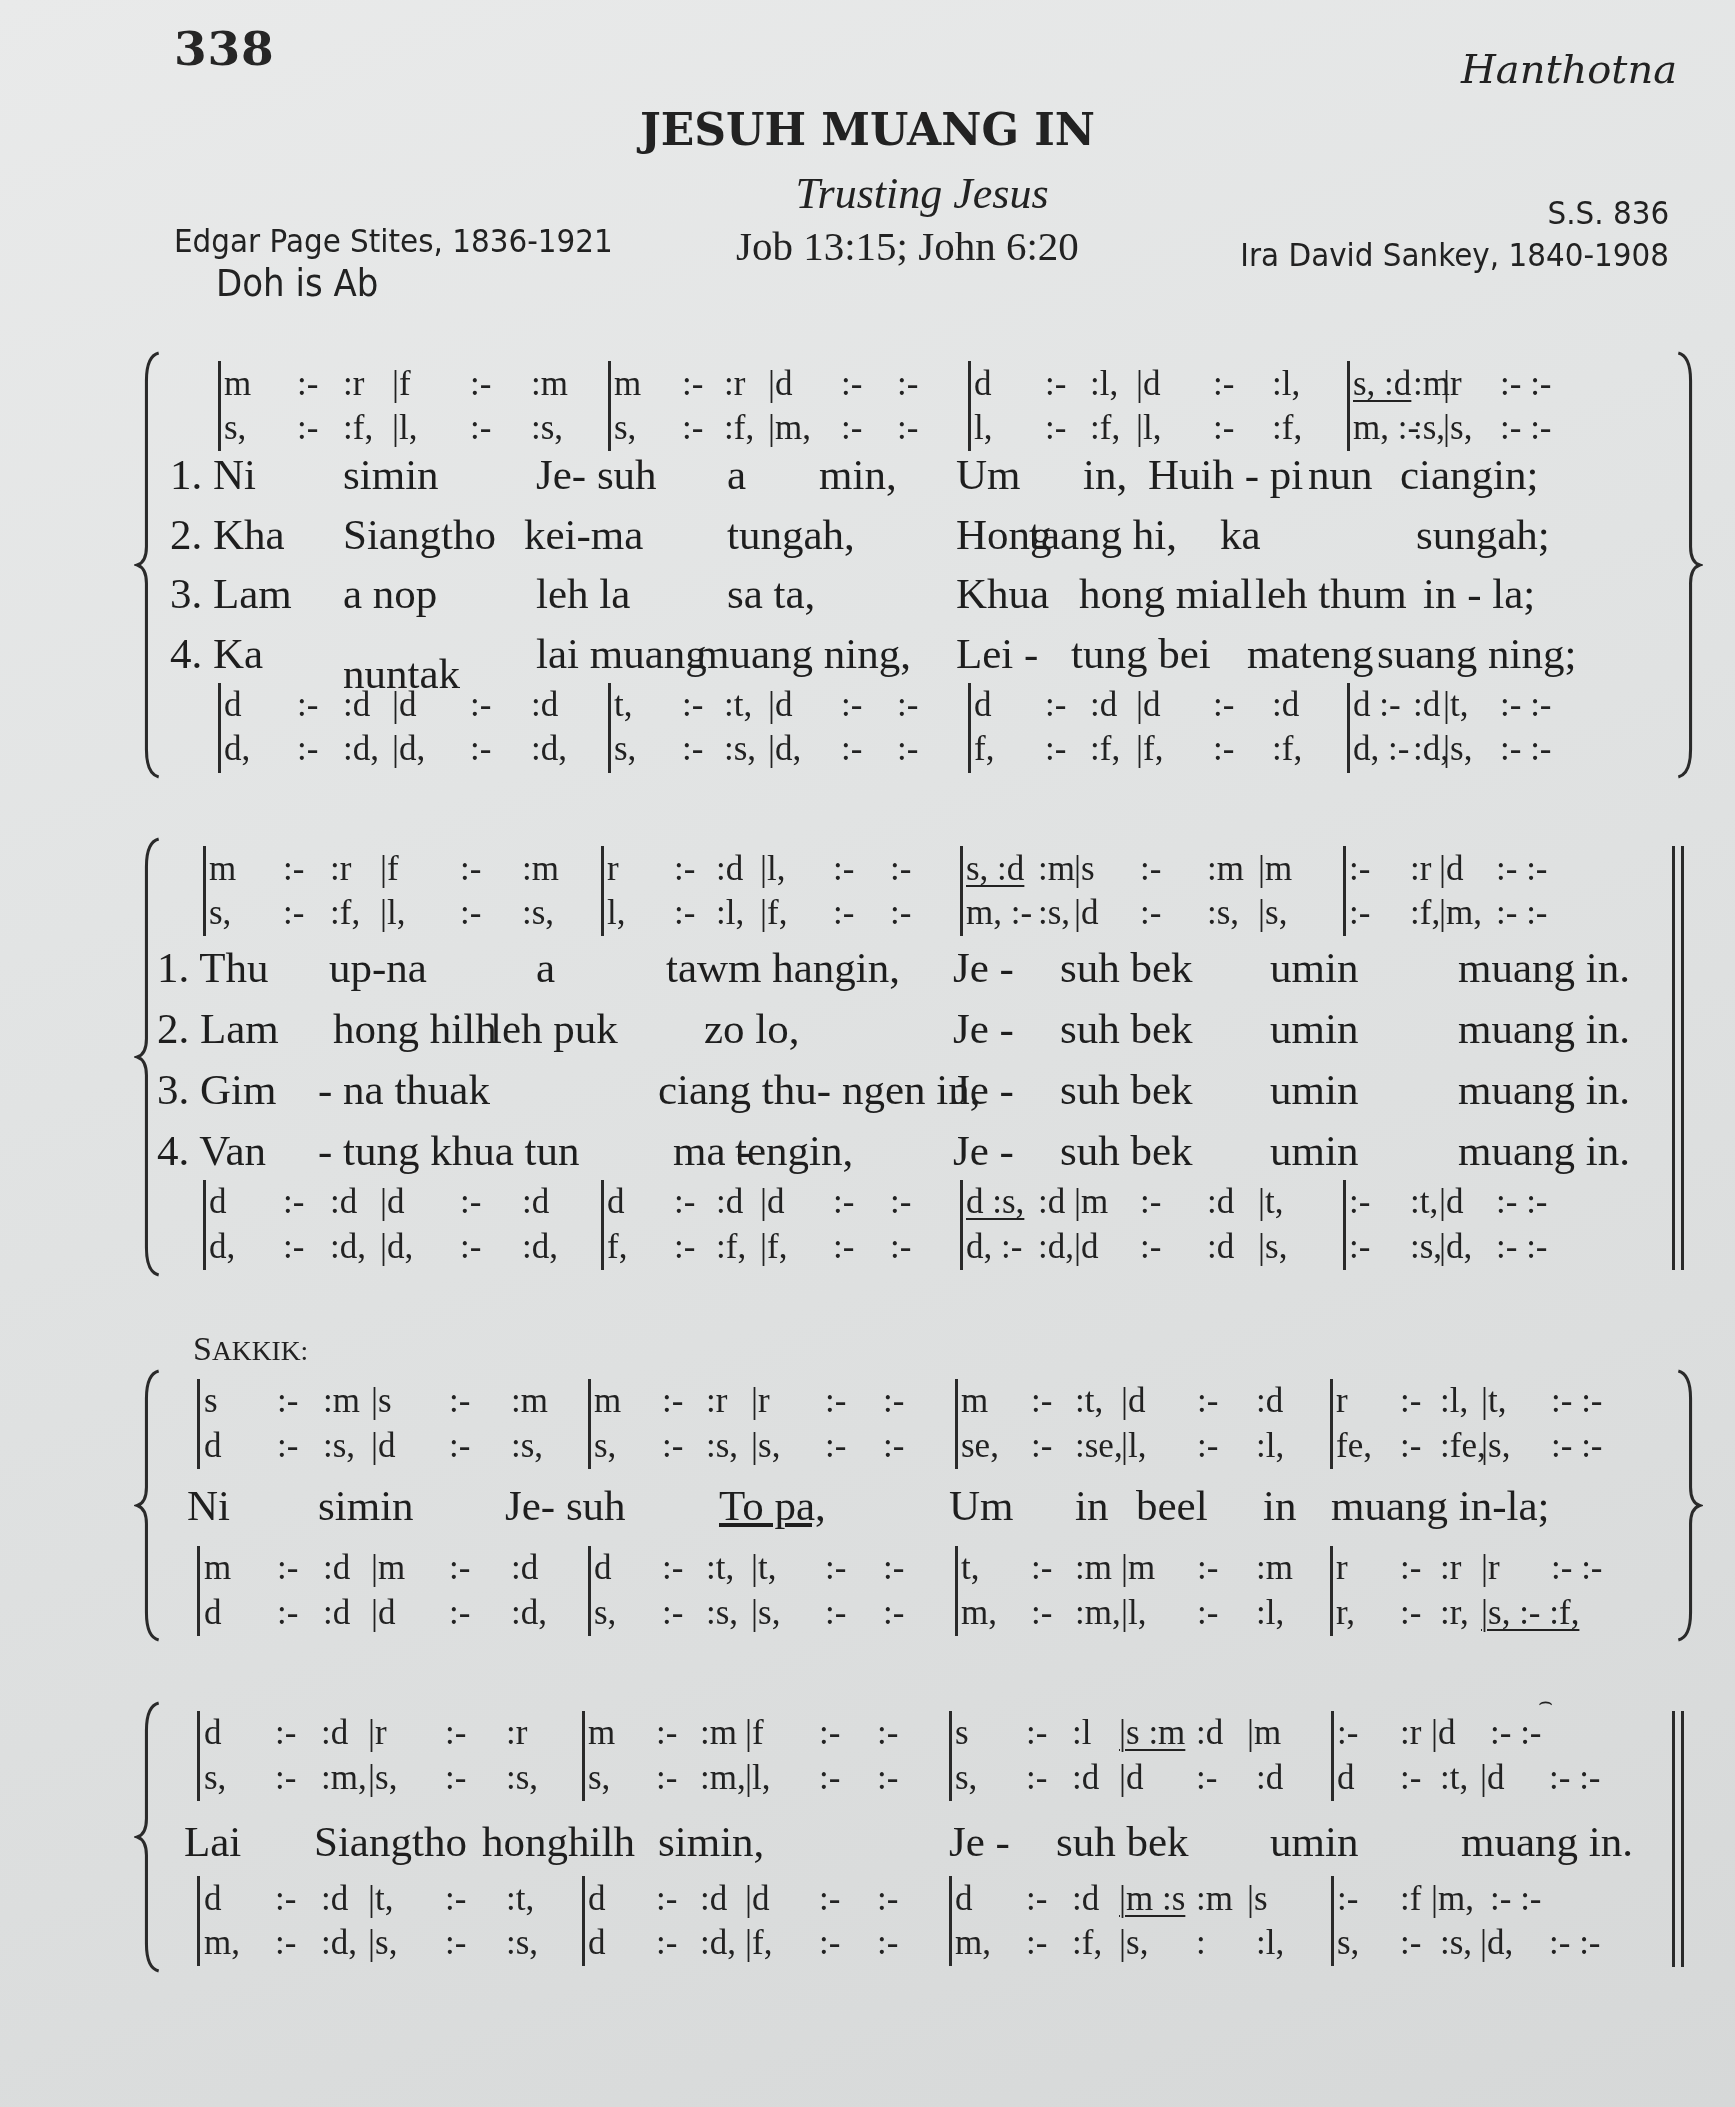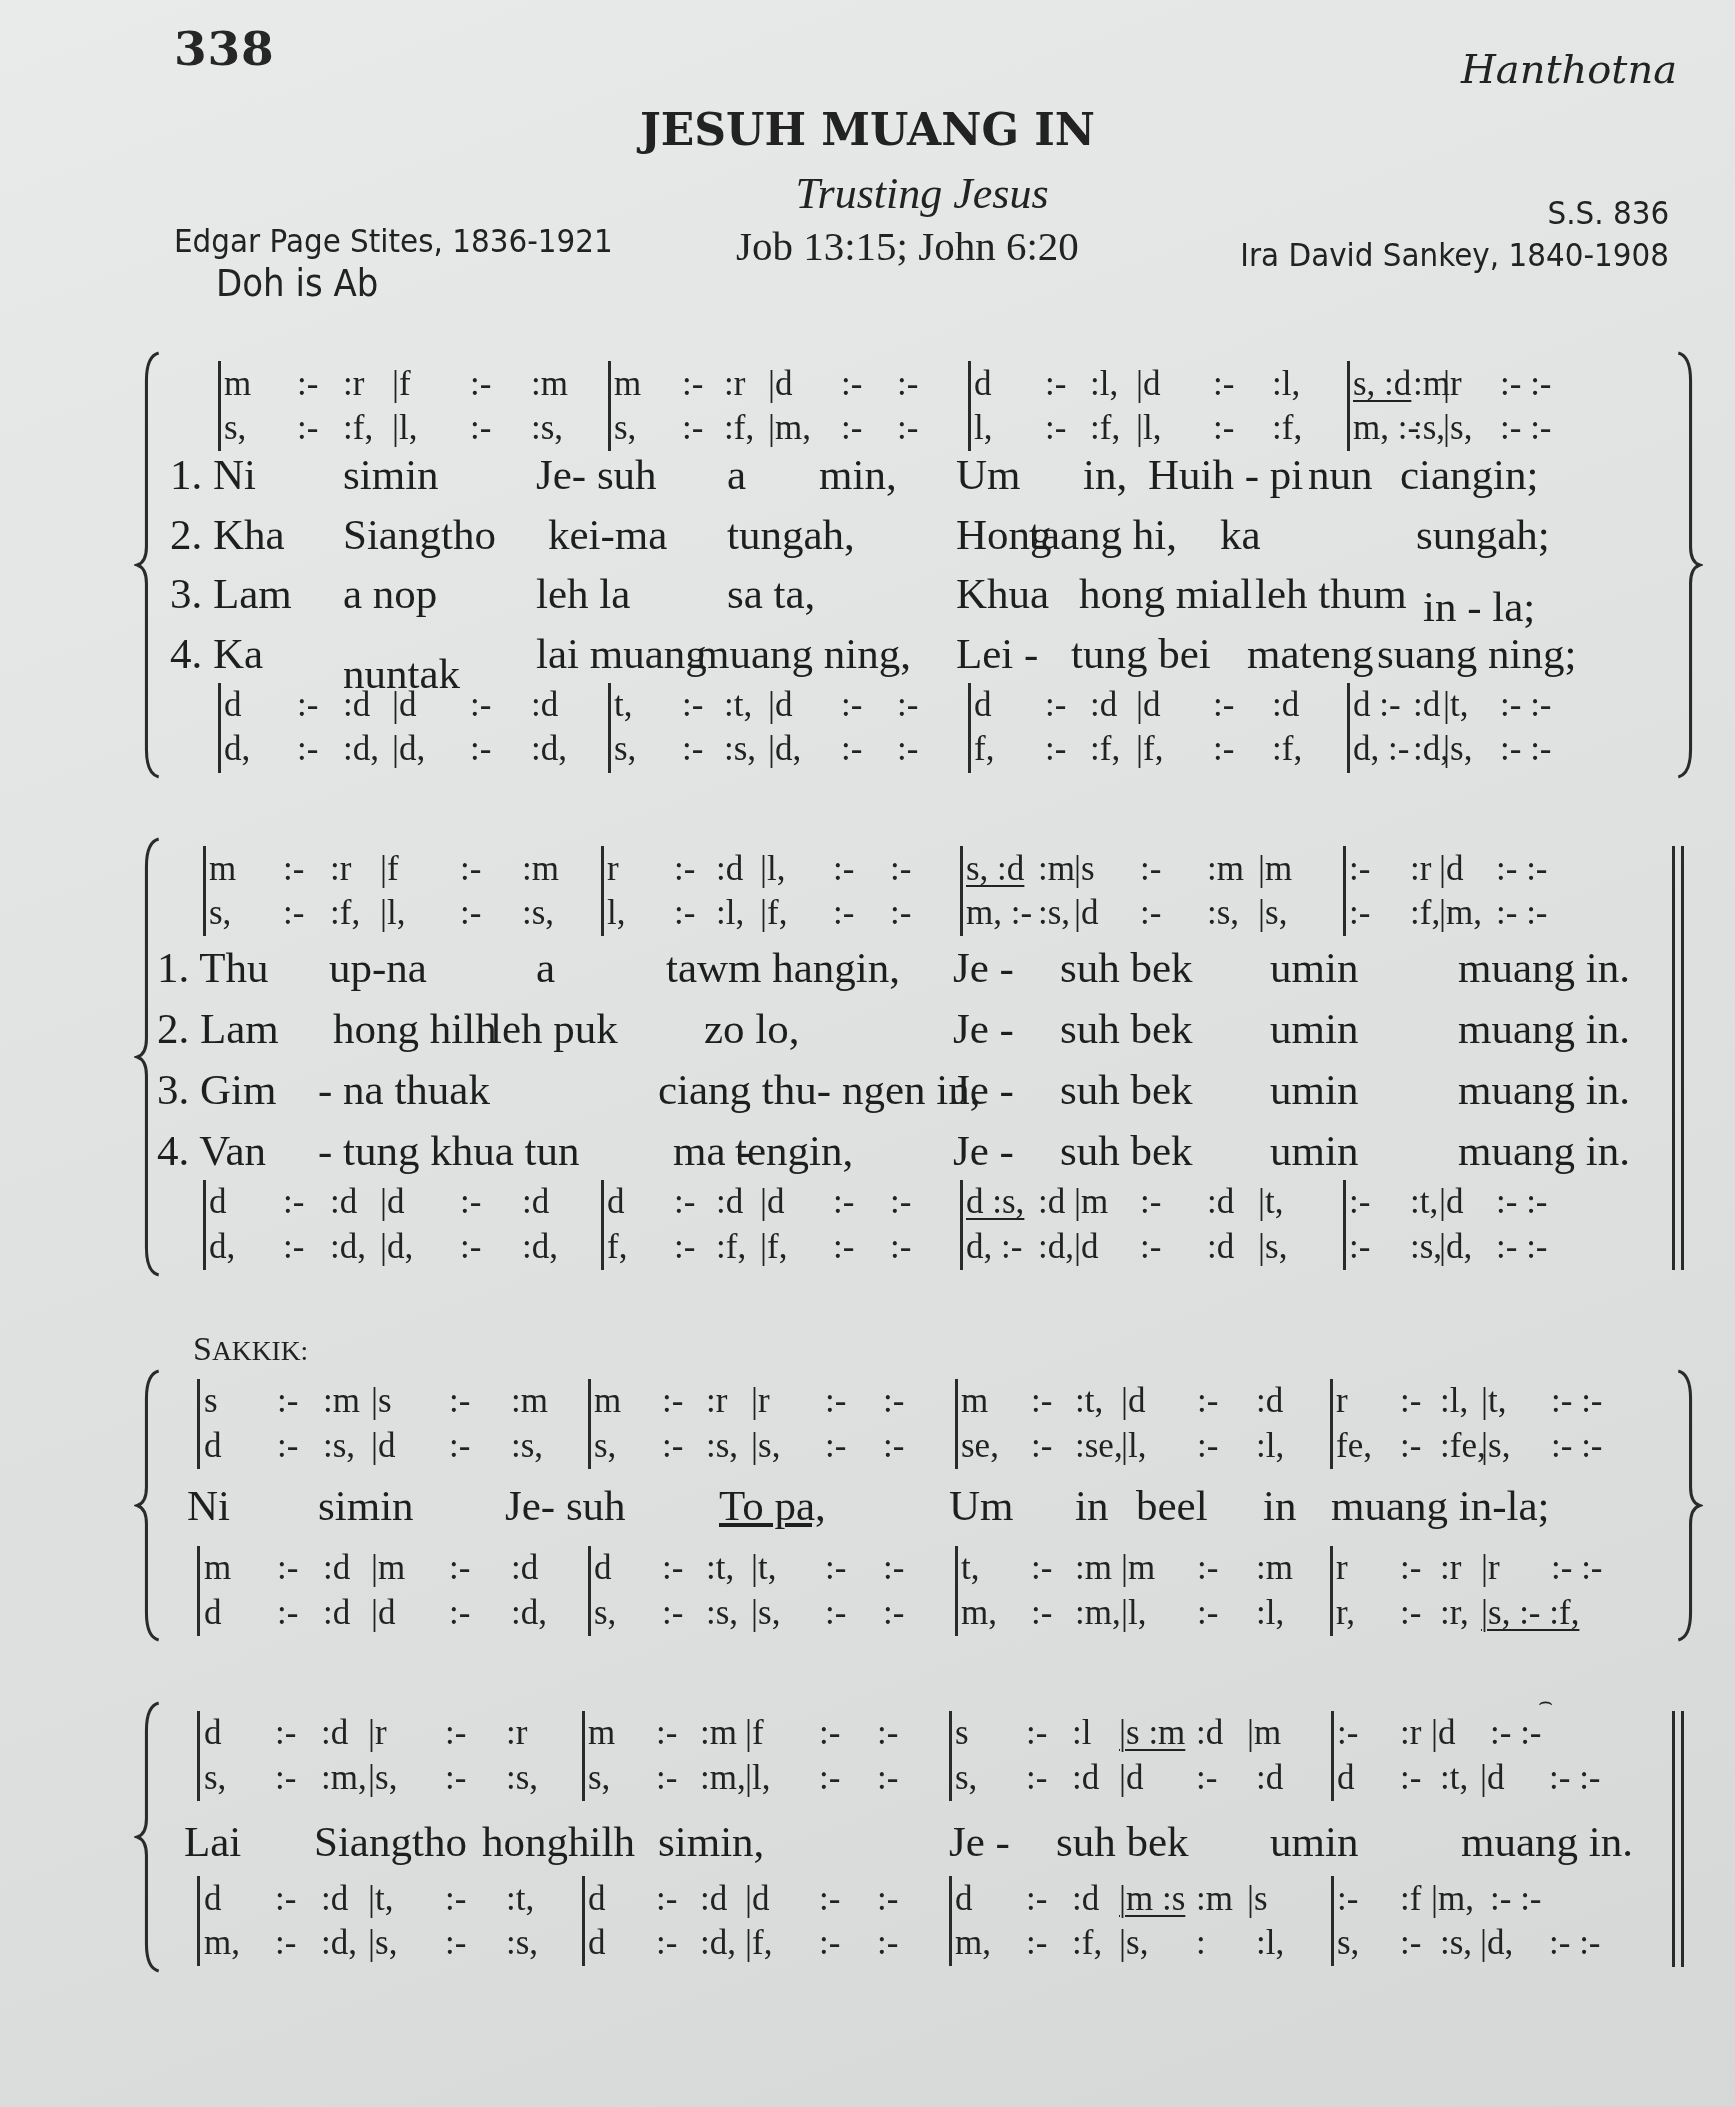--- a/index.html
+++ b/index.html
@@ -149,34 +149,34 @@
     <div class="lyric" style="left: 536px; top: 453px;">Je- suh</div>
     <div class="lyric" style="left: 727px; top: 453px;">a</div>
     <div class="lyric" style="left: 819px; top: 453px;">min,</div>
     <div class="lyric" style="left: 956px; top: 453px;">Um</div>
     <div class="lyric" style="left: 1083px; top: 453px;">in,</div>
     <div class="lyric" style="left: 1148px; top: 453px;">Huih - pi</div>
     <div class="lyric" style="left: 1308px; top: 453px;">nun</div>
     <div class="lyric" style="left: 1400px; top: 453px;">ciangin;</div>
     <div class="lyric" style="left: 170px; top: 513px;">2. Kha</div>
     <div class="lyric" style="left: 343px; top: 513px;">Siangtho</div>
-    <div class="lyric" style="left: 548px; top: 513px;">kei-ma</div>
+    <div class="lyric" style="left: 524px; top: 513px;">kei-ma</div>
     <div class="lyric" style="left: 727px; top: 513px;">tungah,</div>
     <div class="lyric" style="left: 956px; top: 513px;">Hong</div>
     <div class="lyric" style="left: 1029px; top: 513px;">taang hi,</div>
     <div class="lyric" style="left: 1220px; top: 513px;">ka</div>
     <div class="lyric" style="left: 1416px; top: 513px;">sungah;</div>
     <div class="lyric" style="left: 170px; top: 572px;">3. Lam</div>
     <div class="lyric" style="left: 343px; top: 572px;">a   nop</div>
     <div class="lyric" style="left: 536px; top: 572px;">leh la</div>
     <div class="lyric" style="left: 727px; top: 572px;">sa  ta,</div>
     <div class="lyric" style="left: 956px; top: 572px;">Khua</div>
     <div class="lyric" style="left: 1079px; top: 572px;">hong mial</div>
     <div class="lyric" style="left: 1255px; top: 572px;">leh thum</div>
-    <div class="lyric" style="left: 1423px; top: 572px; margin-top: 13px;">in - la;</div>
+    <div class="lyric" style="left: 1423px; top: 572px;">in - la;</div>
     <div class="lyric" style="left: 170px; top: 632px;">4. Ka</div>
     <div class="lyric" style="left: 343px; top: 652px;">nuntak</div>
     <div class="lyric" style="left: 536px; top: 632px;">lai  muang</div>
     <div class="lyric" style="left: 696px; top: 632px;">muang ning,</div>
     <div class="lyric" style="left: 956px; top: 632px;">Lei  -</div>
     <div class="lyric" style="left: 1071px; top: 632px;">tung bei</div>
     <div class="lyric" style="left: 1247px; top: 632px;">mateng</div>
     <div class="lyric" style="left: 1377px; top: 632px;">suang ning;</div>
     <svg class="brace" width="31" height="430" style="position: absolute; left: 134px; top: 350px;" viewBox="0 0 40 562">
       <path d="M32 4 Q16 8 16 40 L16 257 Q16 277 4 281 Q16 285 16 305 L16 522 Q16 554 32 558" fill="none" stroke="#2a2a2a" stroke-width="4"></path>

